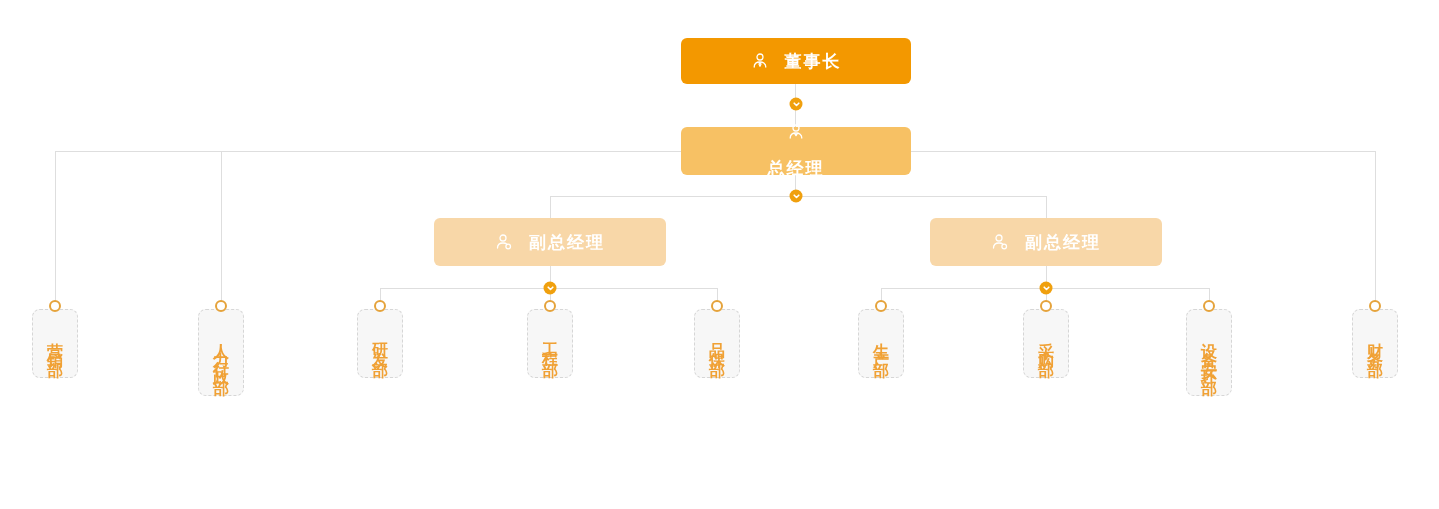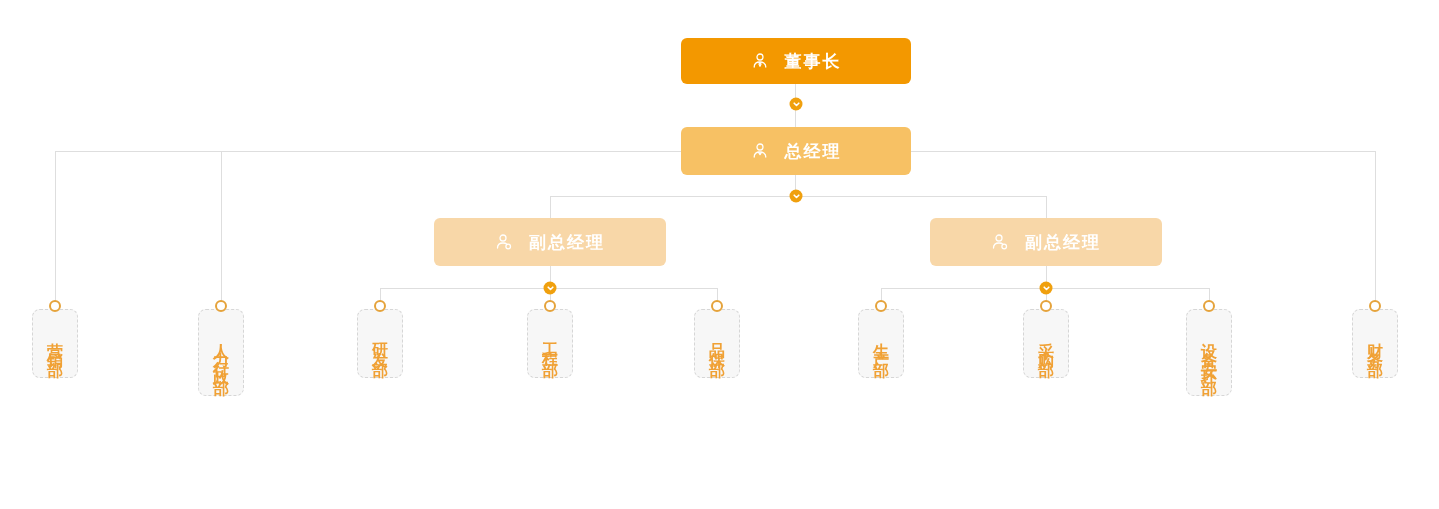--- a/index.html
+++ b/index.html
@@ -153,21 +153,21 @@
     <span class="icon">
       <svg width="18" height="18" viewBox="0 0 18 18" fill="none" stroke="#ffffff" stroke-width="1.3" stroke-linecap="round" stroke-linejoin="round">
         <circle cx="9" cy="5" r="3"></circle>
         <path d="M3.2 15 C3.2 11.6 5.8 10 9 10 C12.2 10 14.8 11.6 14.8 15"></path>
         <path d="M9 10.5 L8 12 L9 14.2 L10 12 Z"></path>
       </svg>
     </span>
     <span>董事长</span>
   </div>
 
-  <div class="node level2" style="left:681px; top:127px; width:230px; height:48px;">
+  <div class="node level2" style="left:681px; top:127px; width:230px; height:48px;flex-direction:column;">
     <span class="icon">
       <svg width="18" height="18" viewBox="0 0 18 18" fill="none" stroke="#ffffff" stroke-width="1.3" stroke-linecap="round" stroke-linejoin="round">
         <circle cx="9" cy="5" r="3"></circle>
         <path d="M3.2 15 C3.2 11.6 5.8 10 9 10 C12.2 10 14.8 11.6 14.8 15"></path>
         <path d="M7.6 10.4 L9 12.6 L10.4 10.4"></path>
       </svg>
     </span>
     <span>总经理</span>
   </div>
 

